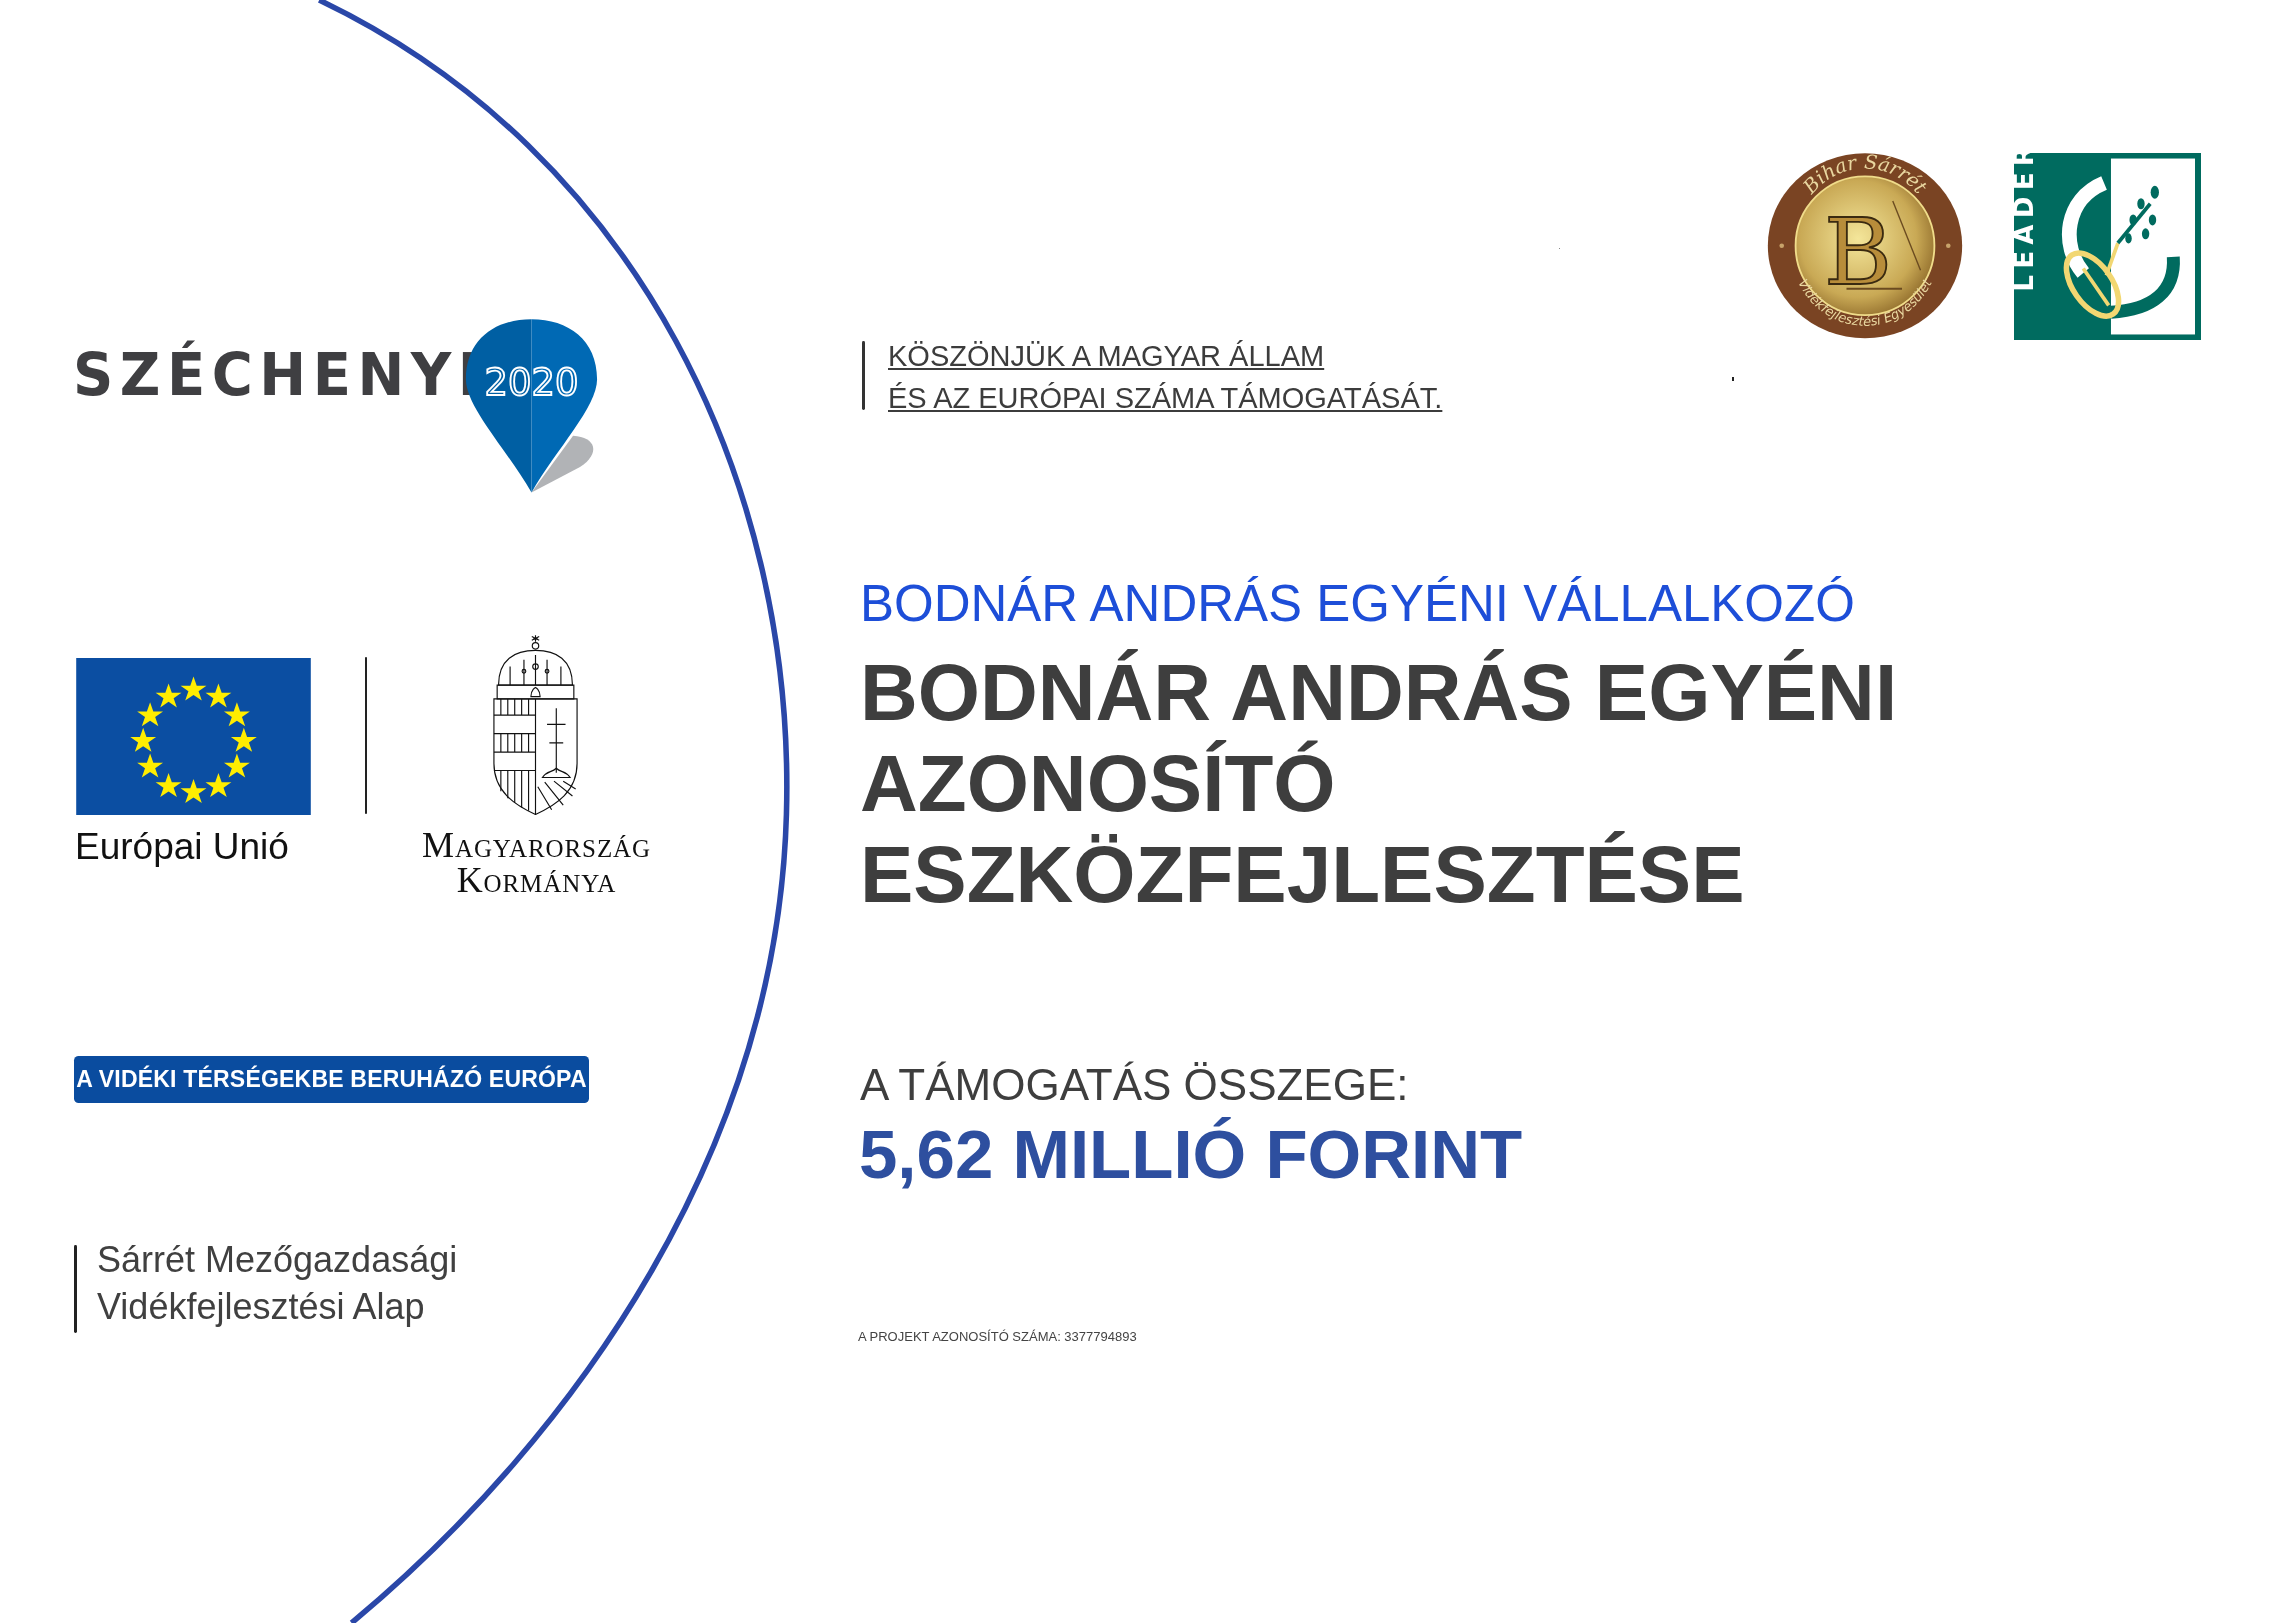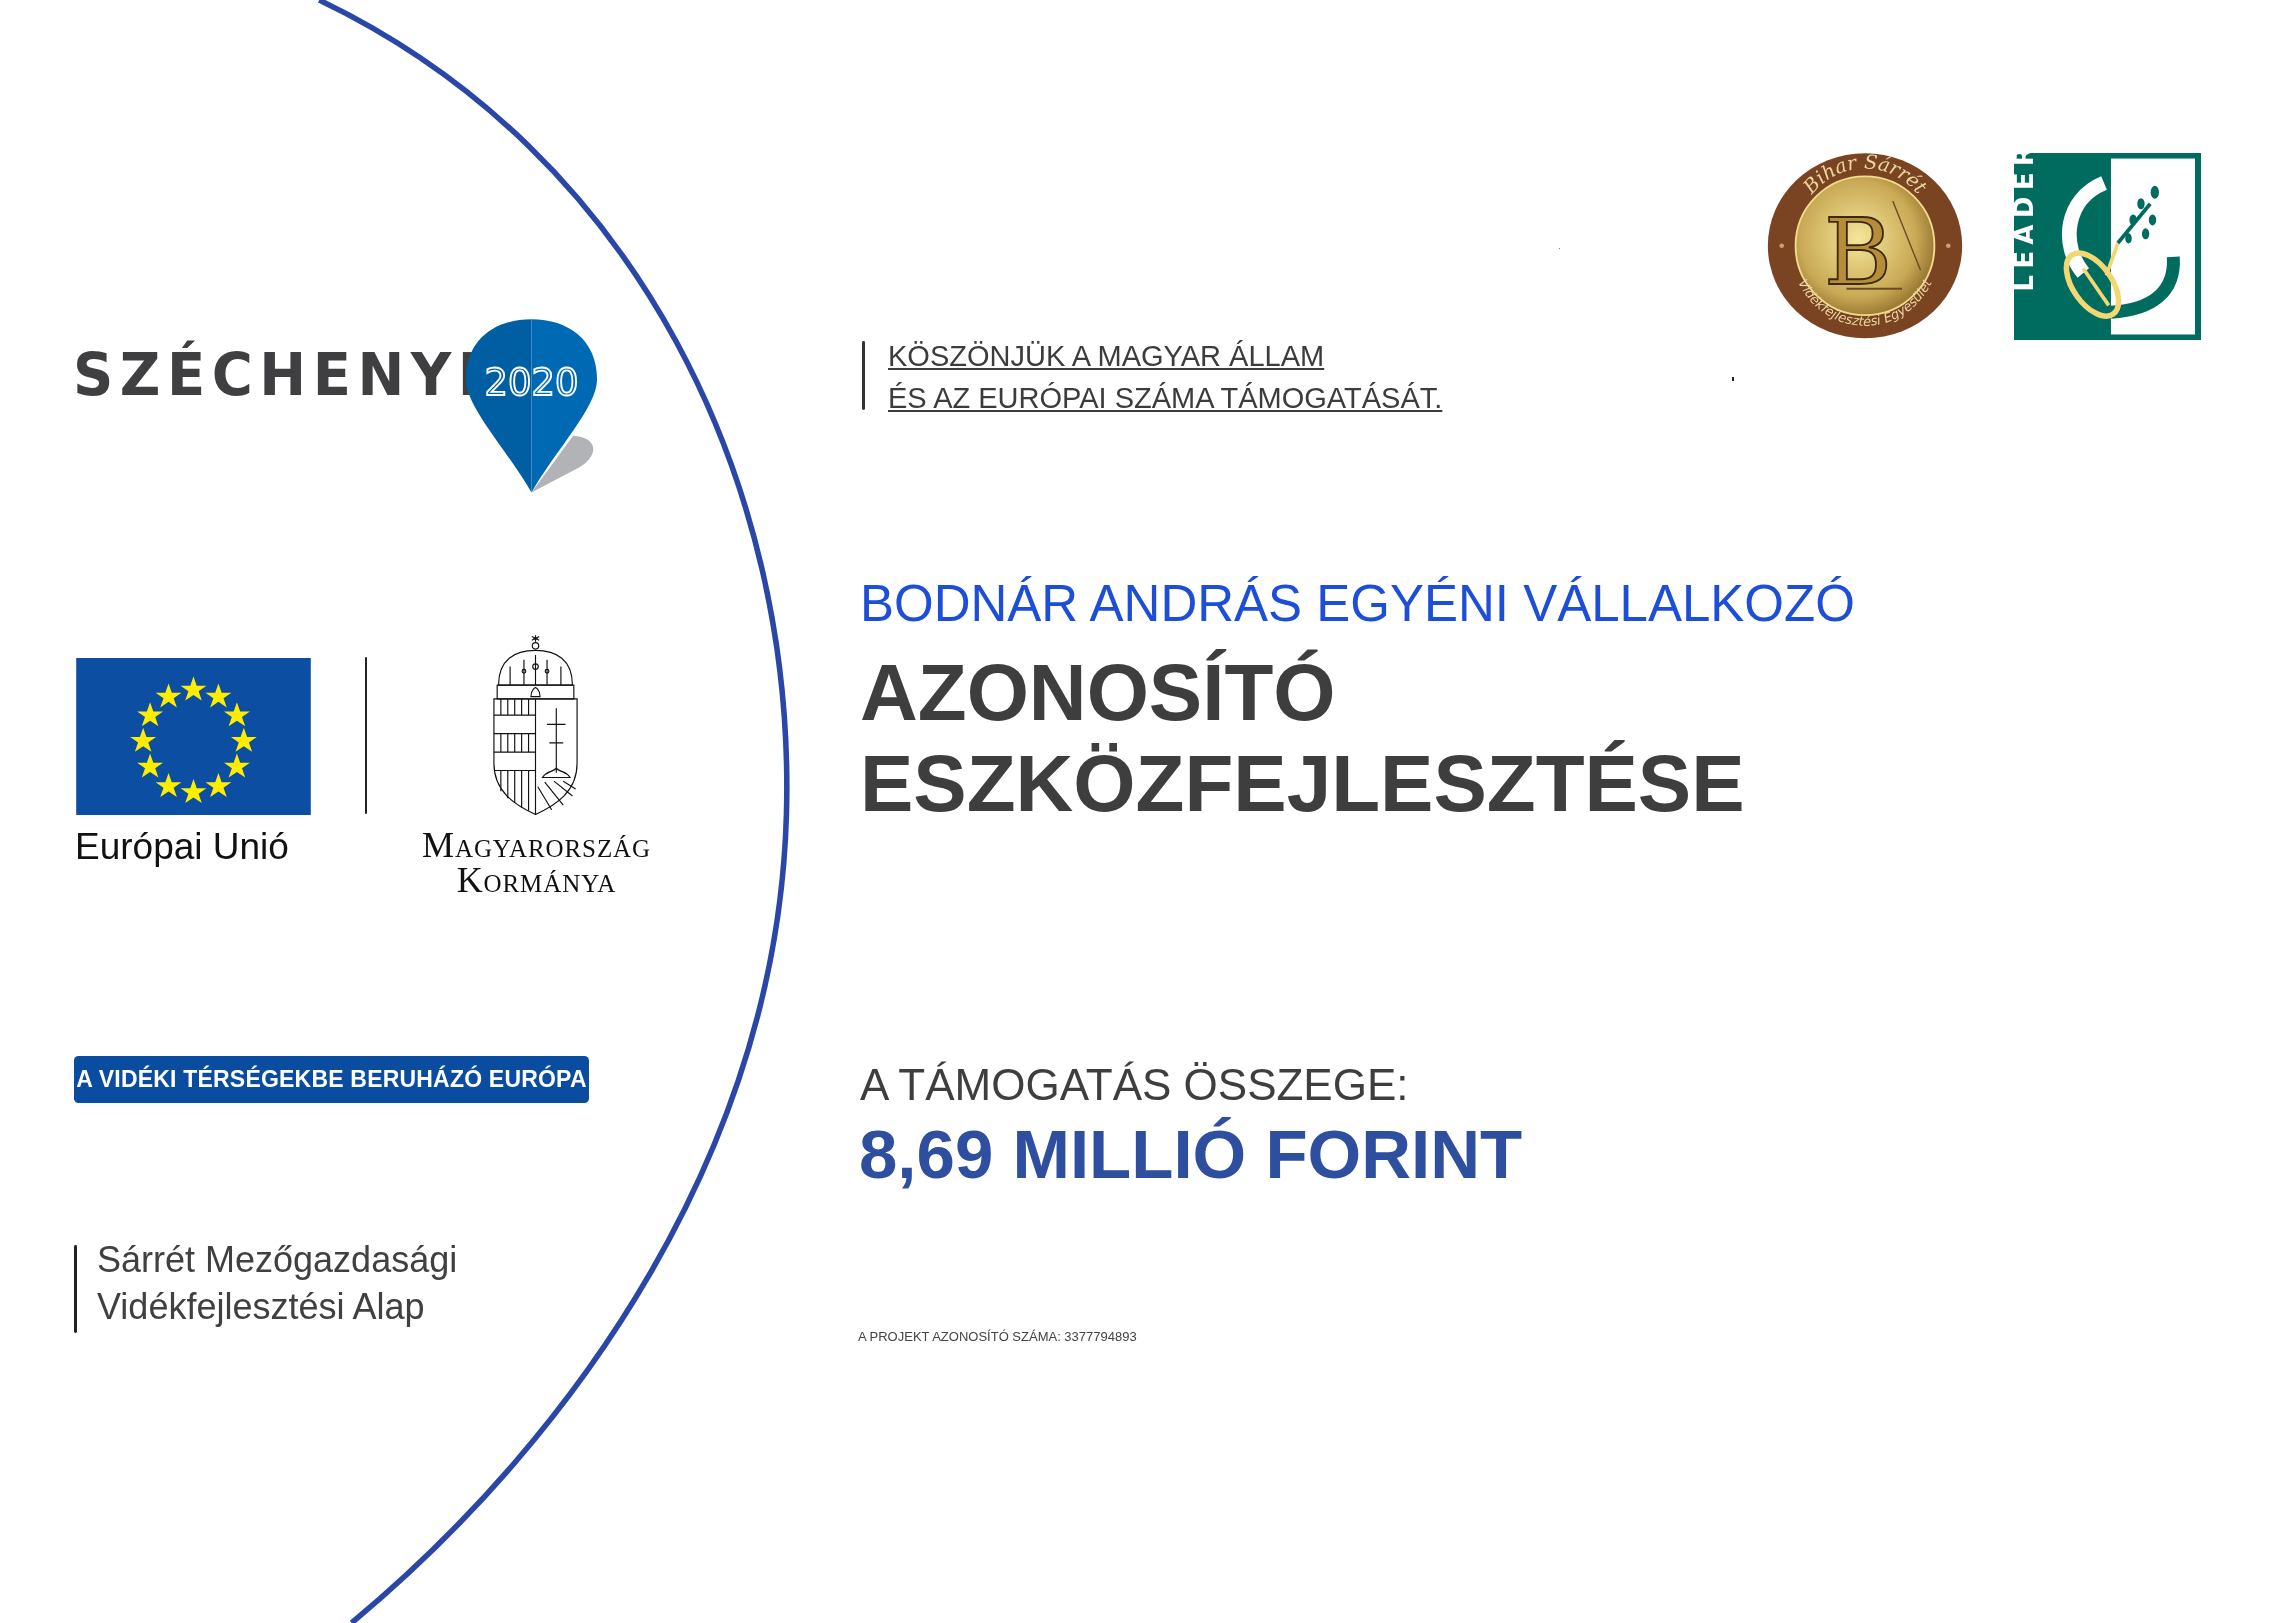--- a/index.html
+++ b/index.html
@@ -159,19 +159,20 @@
       <ellipse cx="248" cy="185" rx="7" ry="11"></ellipse>
   </g>
   <text x="42" y="300" transform="rotate(-90 42 300)" font-family="DejaVu Sans, sans-serif" font-weight="bold" font-size="56" fill="#ffffff" letter-spacing="14">LEADER</text>
 </svg>
 
 <div class="abs speck" style="left:1559px; top:248px; width:1.4px; height:1.4px; background:#888;"></div>
 <div class="abs speck" style="left:1732px; top:377px;"></div>
 
 <div class="abs company-small">BODNÁR ANDRÁS EGYÉNI VÁLLALKOZÓ</div>
 <div class="abs title">
+  <span>BODNÁR ANDRÁS EGYÉNI</span>
   <span>AZONOSÍTÓ</span>
   <span>ESZKÖZFEJLESZTÉSE</span>
 </div>
 <div class="abs support-label">A TÁMOGATÁS ÖSSZEGE:</div>
-<div class="abs support-amount">8,69 MILLIÓ FORINT</div>
+<div class="abs support-amount">5,62 MILLIÓ FORINT</div>
 <div class="abs project-id">A PROJEKT AZONOSÍTÓ SZÁMA: 3377794893</div>
 
 
 </body></html>

